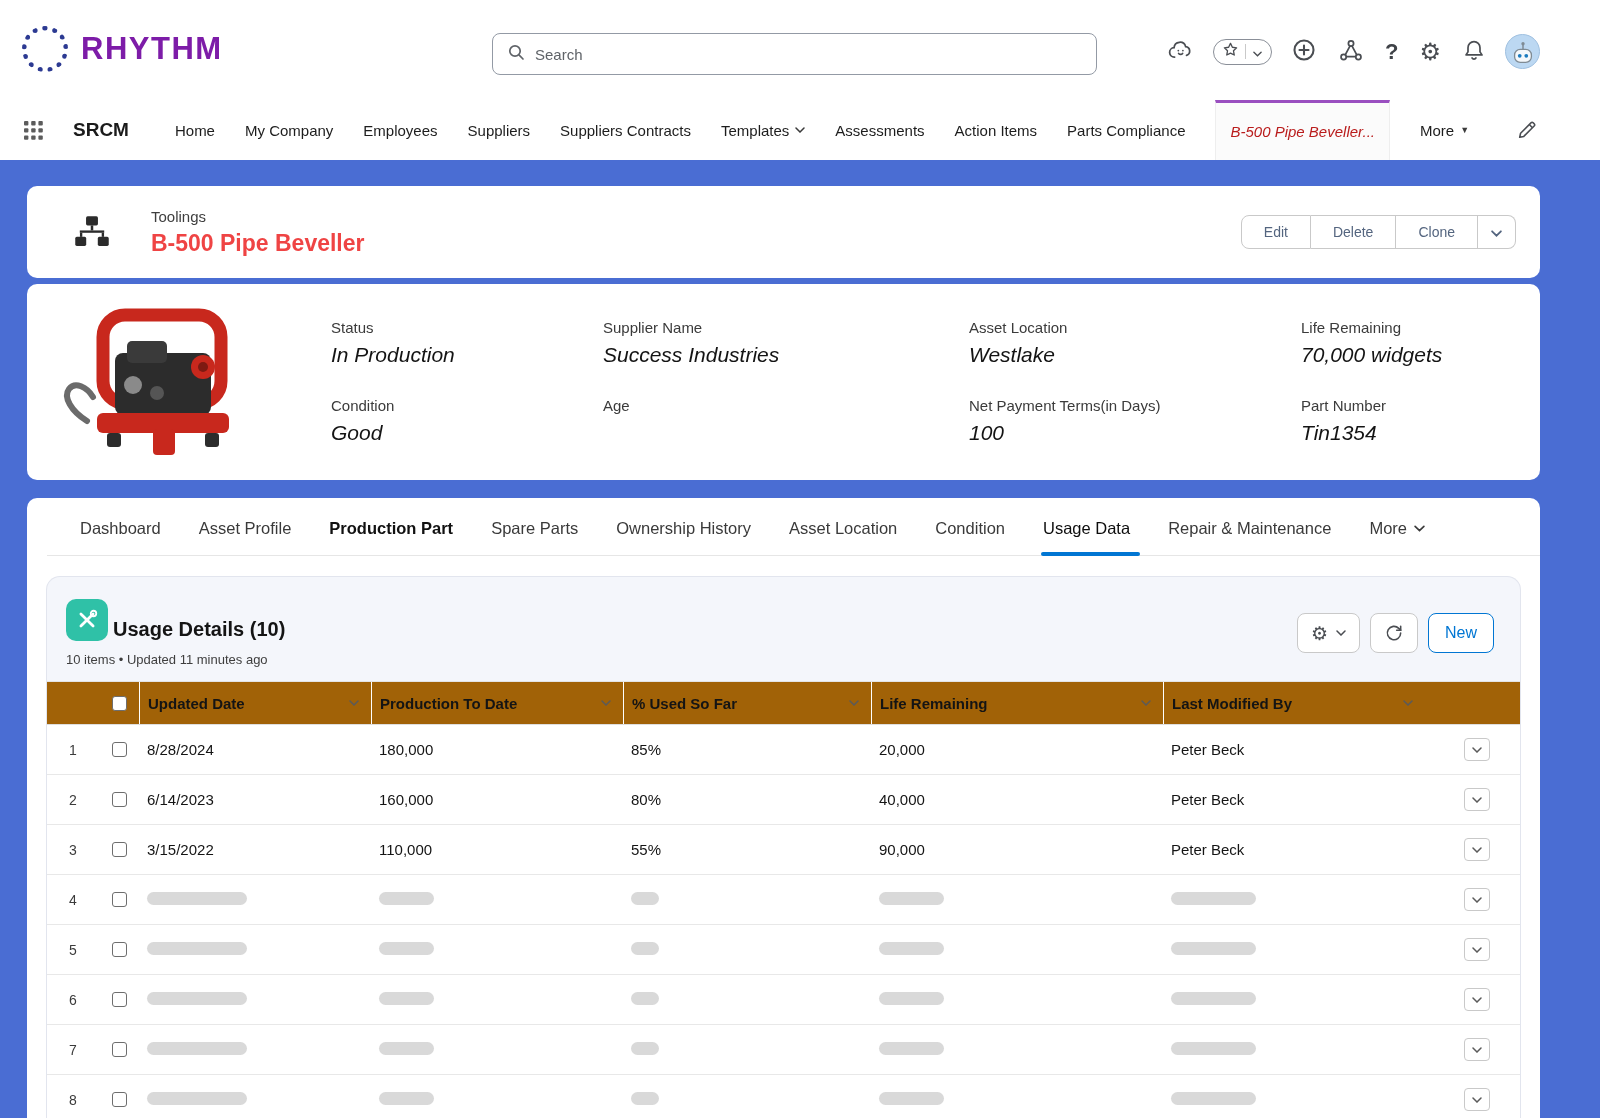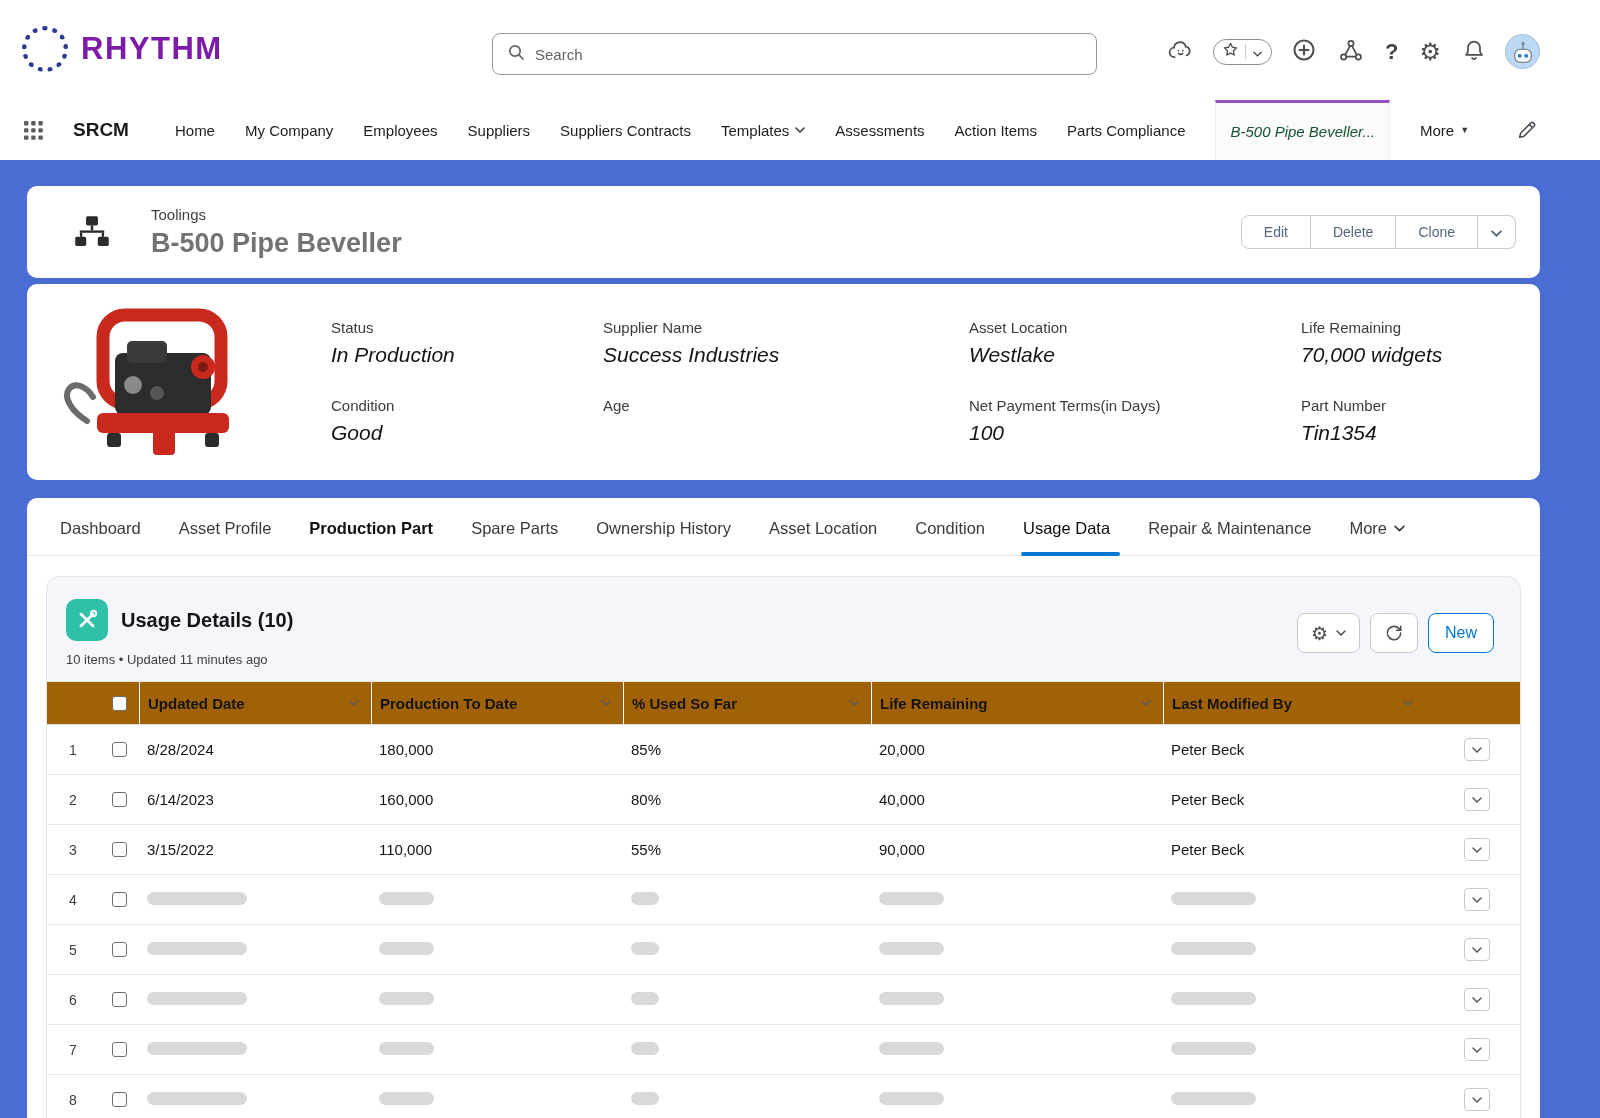--- a/index.html
+++ b/index.html
@@ -24,55 +24,55 @@
   .avatar { width:35px; height:35px; border-radius:50%; background:#bcd8f2; overflow:hidden; display:flex; align-items:flex-end; justify-content:center; cursor:pointer; border:1px solid #9fc0e0; }
 
   
   .navbar { position:absolute; top:100px; left:0; width:1600px; height:60px; background:#fff; display:flex;
     align-items:center; padding:0 60px 0 24px; gap:30px; z-index:4; }
   .waffle { cursor:pointer; display:flex; }
   .appname { font-size:19px; font-weight:700; color:#1b1b1b; margin-right:16px; }
   .nav-items { display:flex; align-items:center; gap:30px; height:100%; }
   .nav-item { font-size:15px; color:#1d1d1d; display:flex; align-items:center; gap:6px; cursor:pointer; white-space:nowrap; }
   .nav-active { height:100%; display:flex; align-items:center; padding:0 14px; font-size:15px; font-style:italic;
-    color:#14532d; background:#fbfbfb; border-top:3px solid #9a4fc0; border-left:1px solid #eee; border-right:1px solid #eee; cursor:pointer; white-space:nowrap; }
+    color:#b91c1c; background:#fbfbfb; border-top:3px solid #9a4fc0; border-left:1px solid #eee; border-right:1px solid #eee; cursor:pointer; white-space:nowrap; }
   .tri { font-size:9px; color:#3b3b3b; }
   .nav-pencil { margin-left:auto; }
 
   
   .main { position:absolute; top:160px; left:0; width:1600px; bottom:0; padding:26px 60px 0 27px; }
 
   .record-card { background:#fff; border-radius:10px; height:92px; display:flex; align-items:center; padding:0 24px; }
   .rec-icon { margin:0 40px 0 22px; display:flex; }
   .rec-titles .obj { font-size:15px; color:#3e3e3e; margin-bottom:5px; }
-  .rec-titles .ttl { font-size:27px; font-weight:700; color:#737373; }
+  .rec-titles .ttl { font-size:23px; font-weight:700; color:#ef4444; }
   .rec-actions { margin-left:auto; display:flex; }
   .rec-actions button { height:34px; background:#fff; border:1px solid #c9c9c9; border-left:none; font-size:14px;
     color:#54657f; cursor:pointer; padding:0 22px; font-family:inherit; }
   .rec-actions button:first-child { border-left:1px solid #c9c9c9; border-radius:8px 0 0 8px; }
   .rec-actions button.caret { padding:0 13px; border-radius:0 8px 8px 0; }
 
   .details-card { background:#fff; border-radius:10px; margin-top:6px; height:196px; display:flex; align-items:center; padding:0 24px; }
   .product-img { width:212px; height:162px; flex:0 0 auto; margin:0 62px 0 6px; }
   .fields-grid { display:grid; grid-template-columns:272px 366px 332px auto; row-gap:30px; flex:1; }
   .field-label { font-size:15px; color:#3b3b3b; }
   .field-value { font-size:21px; color:#141414; margin-top:7px;font-style:italic; }
 
   
   .tabs-card { background:#fff; border-radius:10px; margin-top:18px; min-height:700px; }
-  .tab-row { display:flex; align-items:center; height:58px; padding:4px 20px 0 33px; gap:38px; border-bottom:1px solid #e6e6e6; }
+  .tab-row { display:flex; align-items:center; height:58px; padding:4px 20px 0 33px; gap:38px; border-bottom:1px solid #e6e6e6;margin-left:20px; }
   .tab { height:100%; display:flex; align-items:center; gap:7px; font-size:16.5px; color:#3a3a3a; cursor:pointer; position:relative; white-space:nowrap; }
   .tab.bold { font-weight:700; color:#111; }
   .tab.active { color:#0d0d0d; }
   .tab.active::after { content:''; position:absolute; left:-2px; right:-10px; bottom:-1px; height:4px; background:#0176d3; border-radius:2px; }
 
   
   .usage-panel { margin:20px 19px 0; background:#f4f6fb; border:1px solid #e2e5ee; border-radius:14px 14px 0 0; border-bottom:none; }
   .panel-head { position:relative; padding:22px 24px 14px 19px; }
-  .title-row { display:flex; align-items:center; gap:13px; }
+  .title-row { display:flex; align-items:flex-end; gap:5px; }
   .tool-tile { width:42px; height:42px; border-radius:10px; background:#2fc1a7; display:flex; align-items:center; justify-content:center; }
   .panel-title { font-size:20px; font-weight:700; color:#141414; }
   .panel-meta { font-size:13px; color:#3e3e3e; margin-top:11px; }
   .panel-controls { position:absolute; right:26px; top:36px; display:flex; gap:10px; }
   .ctrl-btn { height:40px; background:#fff; border:1px solid #c9c9c9; border-radius:8px; display:flex; align-items:center;
     justify-content:center; gap:8px; padding:0 13px; cursor:pointer; font-family:inherit; }
   .ctrl-btn .gear-glyph { font-size:19px; }
   .new-btn { height:40px; min-width:66px; background:#fff; border:1px solid #0176d3; border-radius:8px; color:#0176d3;
     font-size:16px; cursor:pointer; padding:0 16px; font-family:inherit; }
 

